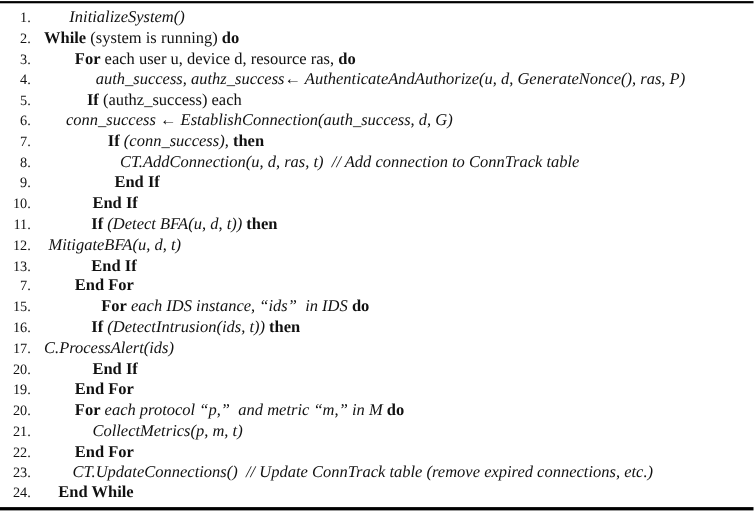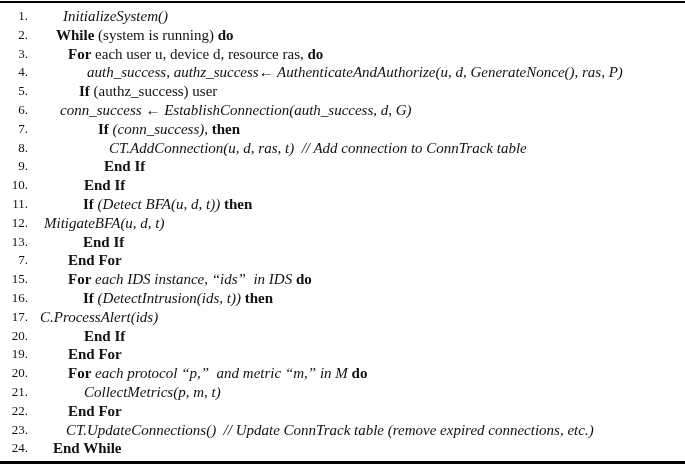--- a/index.html
+++ b/index.html
@@ -64,34 +64,34 @@
   .seg-it { font-style: italic; }
   .seg-pl { font-style: normal; font-weight: normal; }
 </style>
 </head>
 <body>
 
 <div class="algo">
   <div class="rule top"></div>
   <div class="lines">
       <div class="line"><span class="num">1.</span><span class="code" style="margin-left: 63px;"><span class="seg-it">InitializeSystem()</span></span></div>
-      <div class="line"><span class="num">2.</span><span class="code" style="margin-left: 56px;"><span class="seg-kw">While</span><span class="seg-pl"> (system is running) </span><span class="seg-kw">do</span></span></div>
+      <div class="line"><span class="num">2.</span><span class="code" style="margin-left: 40px;"><span class="seg-kw">While</span><span class="seg-pl"> (system is running) </span><span class="seg-kw">do</span></span></div>
       <div class="line"><span class="num">3.</span><span class="code" style="margin-left: 68px;"><span class="seg-kw">For</span><span class="seg-pl"> each user u, device d, resource ras, </span><span class="seg-kw">do</span></span></div>
       <div class="line"><span class="num">4.</span><span class="code" style="margin-left: 87px;"><span class="seg-it">auth_success, authz_success← AuthenticateAndAuthorize(u, d, GenerateNonce(), ras, P)</span></span></div>
-      <div class="line"><span class="num">5.</span><span class="code" style="margin-left: 79px;"><span class="seg-kw">If</span><span class="seg-pl"> (authz_success) user</span></span></div>
+      <div class="line"><span class="num">5.</span><span class="code" style="margin-left: 79px;"><span class="seg-kw">If</span><span class="seg-pl"> (authz_success) each</span></span></div>
       <div class="line"><span class="num">6.</span><span class="code" style="margin-left: 60px;"><span class="seg-it">conn_success ← EstablishConnection(auth_success, d, G)</span></span></div>
       <div class="line"><span class="num">7.</span><span class="code" style="margin-left: 98px;"><span class="seg-kw">If</span><span class="seg-it"> (conn_success), </span><span class="seg-kw">then</span></span></div>
       <div class="line"><span class="num">8.</span><span class="code" style="margin-left: 109px;"><span class="seg-it">CT.AddConnection(u, d, ras, t)  // Add connection to ConnTrack table</span></span></div>
       <div class="line"><span class="num">9.</span><span class="code" style="margin-left: 104px;"><span class="seg-kw">End If</span></span></div>
       <div class="line"><span class="num">10.</span><span class="code" style="margin-left: 84px;"><span class="seg-kw">End If</span></span></div>
       <div class="line"><span class="num">11.</span><span class="code" style="margin-left: 83px;"><span class="seg-kw">If</span><span class="seg-it"> (Detect BFA(u, d, t)) </span><span class="seg-kw">then</span></span></div>
       <div class="line"><span class="num">12.</span><span class="code" style="margin-left: 44px;"><span class="seg-it">MitigateBFA(u, d, t)</span></span></div>
       <div class="line"><span class="num">13.</span><span class="code" style="margin-left: 83px;"><span class="seg-kw">End If</span></span></div>
       <div class="line"><span class="num">7.</span><span class="code" style="margin-left: 68px;"><span class="seg-kw">End For</span></span></div>
-      <div class="line"><span class="num">15.</span><span class="code" style="margin-left: 68px;"><span class="seg-kw">For</span><span class="seg-it"> each IDS instance, “ids”  in IDS </span><span class="seg-kw">do</span></span></div>
+      <div class="line"><span class="num">15.</span><span class="code" style="margin-left: 92px;"><span class="seg-kw">For</span><span class="seg-it"> each IDS instance, “ids”  in IDS </span><span class="seg-kw">do</span></span></div>
       <div class="line"><span class="num">16.</span><span class="code" style="margin-left: 83px;"><span class="seg-kw">If</span><span class="seg-it"> (DetectIntrusion(ids, t)) </span><span class="seg-kw">then</span></span></div>
       <div class="line"><span class="num">17.</span><span class="code" style="margin-left: 40px;"><span class="seg-it">C.ProcessAlert(ids)</span></span></div>
       <div class="line"><span class="num">20.</span><span class="code" style="margin-left: 84px;"><span class="seg-kw">End If</span></span></div>
       <div class="line"><span class="num">19.</span><span class="code" style="margin-left: 68px;"><span class="seg-kw">End For</span></span></div>
       <div class="line"><span class="num">20.</span><span class="code" style="margin-left: 68px;"><span class="seg-kw">For</span><span class="seg-it"> each protocol “p,”  and metric “m,” in M </span><span class="seg-kw">do</span></span></div>
       <div class="line"><span class="num">21.</span><span class="code" style="margin-left: 84px;"><span class="seg-it">CollectMetrics(p, m, t)</span></span></div>
       <div class="line"><span class="num">22.</span><span class="code" style="margin-left: 68px;"><span class="seg-kw">End For</span></span></div>
       <div class="line"><span class="num">23.</span><span class="code" style="margin-left: 66px;"><span class="seg-it">CT.UpdateConnections()  // Update ConnTrack table (remove expired connections, etc.)</span></span></div>
       <div class="line"><span class="num">24.</span><span class="code" style="margin-left: 53px;"><span class="seg-kw">End While</span></span></div>
     </div>

